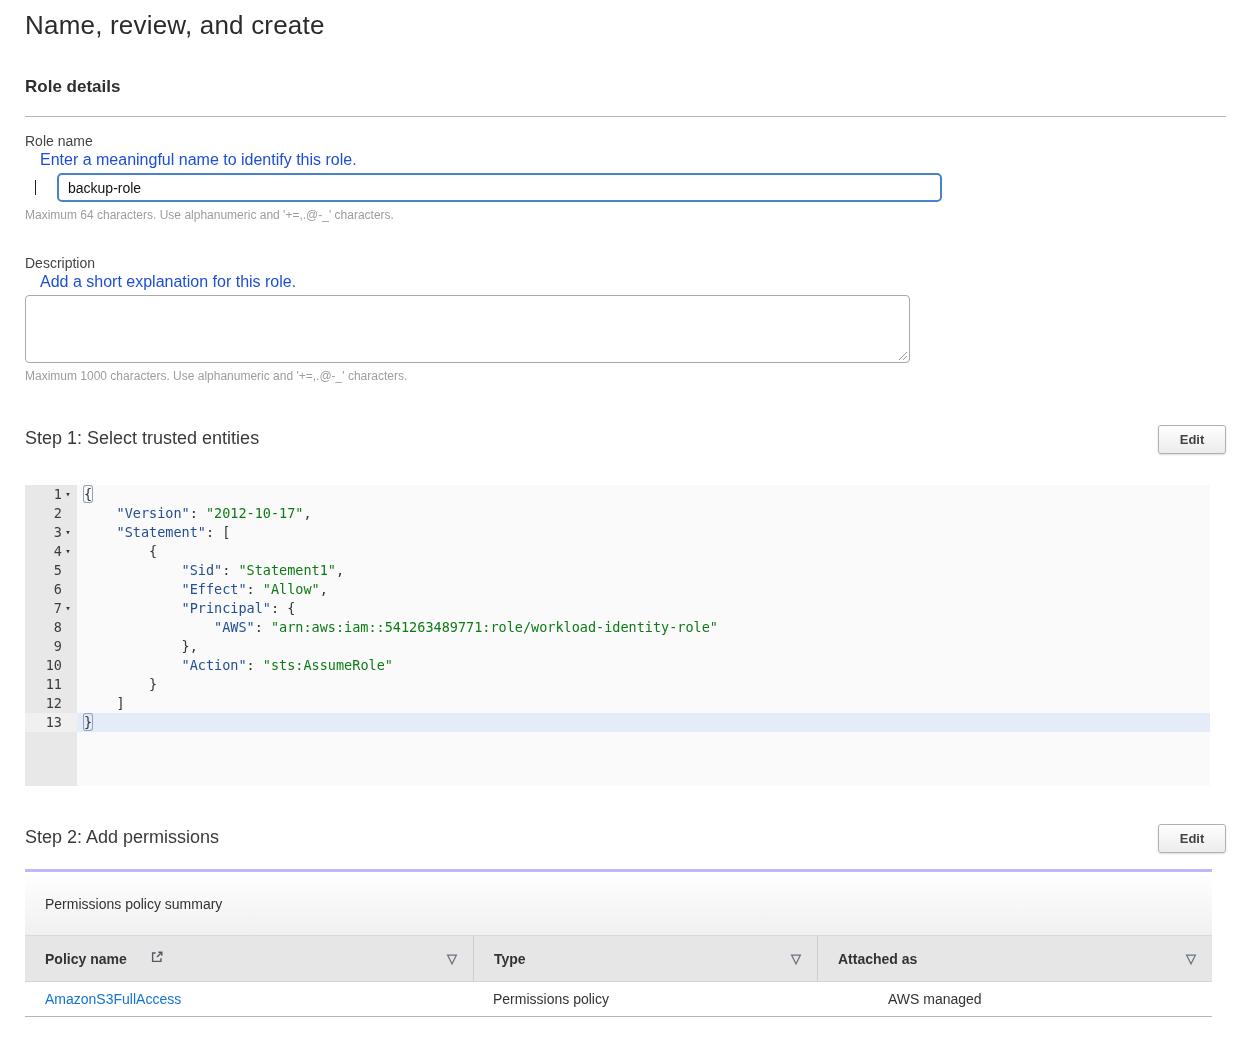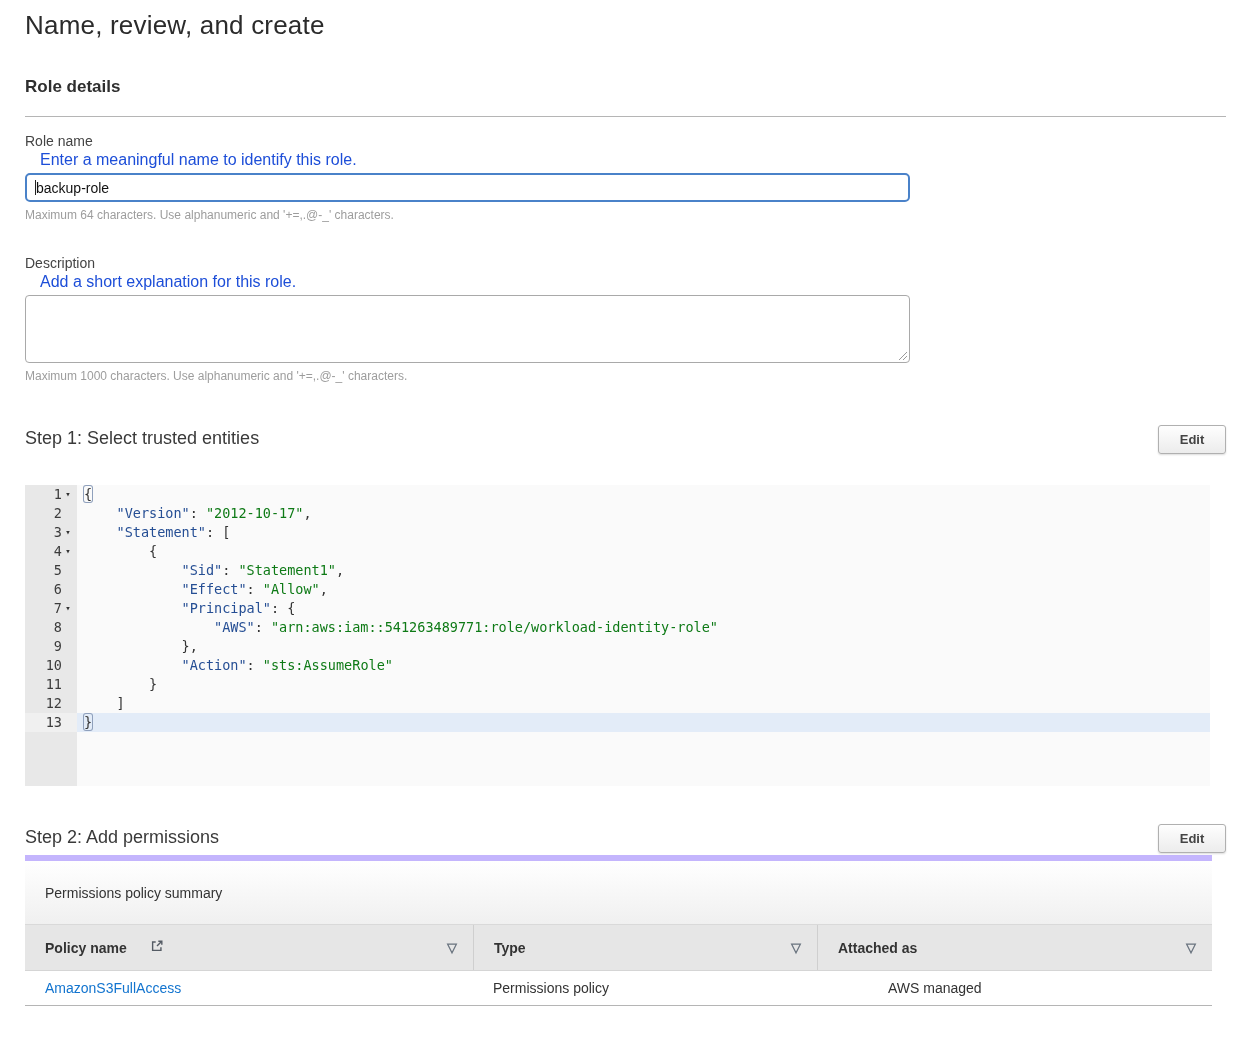--- a/index.html
+++ b/index.html
@@ -12,21 +12,21 @@
   .section-heading { margin-top: 36px; font-size: 17px; font-weight: 700; color: #2f2f2f; }
   .divider { margin-top: 19px; border-top: 1px solid #b5b5b5; height: 0; }
 
   .field-label { margin-top: 16px; font-size: 14px; color: #444; }
   .field-help { margin-top: 2px; font-size: 16px; color: #1d4ed8; margin-left: 15px; }
   .field-constraint { margin-top: 6px; font-size: 12px; color: #9d9d9d; }
 
   .input-wrap { position: relative; margin-top: 4px; width: 885px; }
   .text-input { width: 885px; height: 29px; border: 2px solid #4a82c9; border-radius: 5px;
     padding: 0 9px; font-size: 14px; color: #111; font-family: "Liberation Sans", sans-serif;
-    outline: none; background: #fff; }
+    outline: none; background: #fff; margin-left: 32px; }
   .caret { position: absolute; left: 10px; top: 7px; width: 1px; height: 15px; background: #222; }
 
   .textarea-wrap { position: relative; margin-top: 4px; width: 885px; }
   .textarea { width: 885px; height: 68px; border: 1px solid #a9a9a9; border-radius: 4px;
     padding: 6px 9px; font-size: 14px; color: #111; font-family: "Liberation Sans", sans-serif;
     resize: none; outline: none; background: #fff; display: block; }
   .resize-corner { position: absolute; right: 3px; bottom: 3px; width: 11px; height: 11px; pointer-events: none; }
 
   .step-row { margin-top: 42px; display: flex; justify-content: space-between; align-items: flex-start; }
   .step-heading { font-size: 18px; font-weight: 400; color: #3a3a3a; padding-top: 3px; }
@@ -45,21 +45,21 @@
   .ed-num { text-align: right; }
   .ed-fold { width: 12px; text-align: center; font-size: 9px; color: #333; cursor: pointer; }
   .ed-code { flex: 1 1 auto; white-space: pre; padding-left: 7px; color: #333; }
   .ed-row.active .ed-code { background: #e3ecf8; }
   .tok-k { color: #254e94; }
   .tok-s { color: #0e7a16; }
   .tok-p { color: #333; }
   .tok-m { color: #333; box-shadow: 0 0 0 1px #8fa0bc; border-radius: 2px; }
 
   
-  .panel { margin-top: 2px; width: 1187px; border-top: 6px solid #c4b5fd; }
+  .panel { margin-top: 16px; width: 1187px; border-top: 3px solid #c4b5fd; }
   .panel-header { height: 64px; background: linear-gradient(#ffffff, #f0f0f0);
     border-bottom: 1px solid #d9d9d9; display: flex; align-items: center; padding-left: 20px;
     font-size: 14px; color: #333; }
   .tbl-header { display: flex; height: 46px; background: #e6e6e6; border-bottom: 1px solid #d5d5d5; }
   .tbl-hcell { display: flex; align-items: center; justify-content: space-between;
     padding: 0 16px 0 20px; font-size: 14px; font-weight: 700; color: #333; position: relative; }
   .tbl-hcell + .tbl-hcell { border-left: 1px solid #cfcfcf; }
   .hcell-label { display: flex; align-items: center; gap: 23px; }
   .filter-tri { color: #6b7580; font-size: 13px; cursor: pointer; line-height: 1; }
   .tbl-row { display: flex; height: 35px; background: #fff; border-bottom: 1px solid #b5b5b5; }

